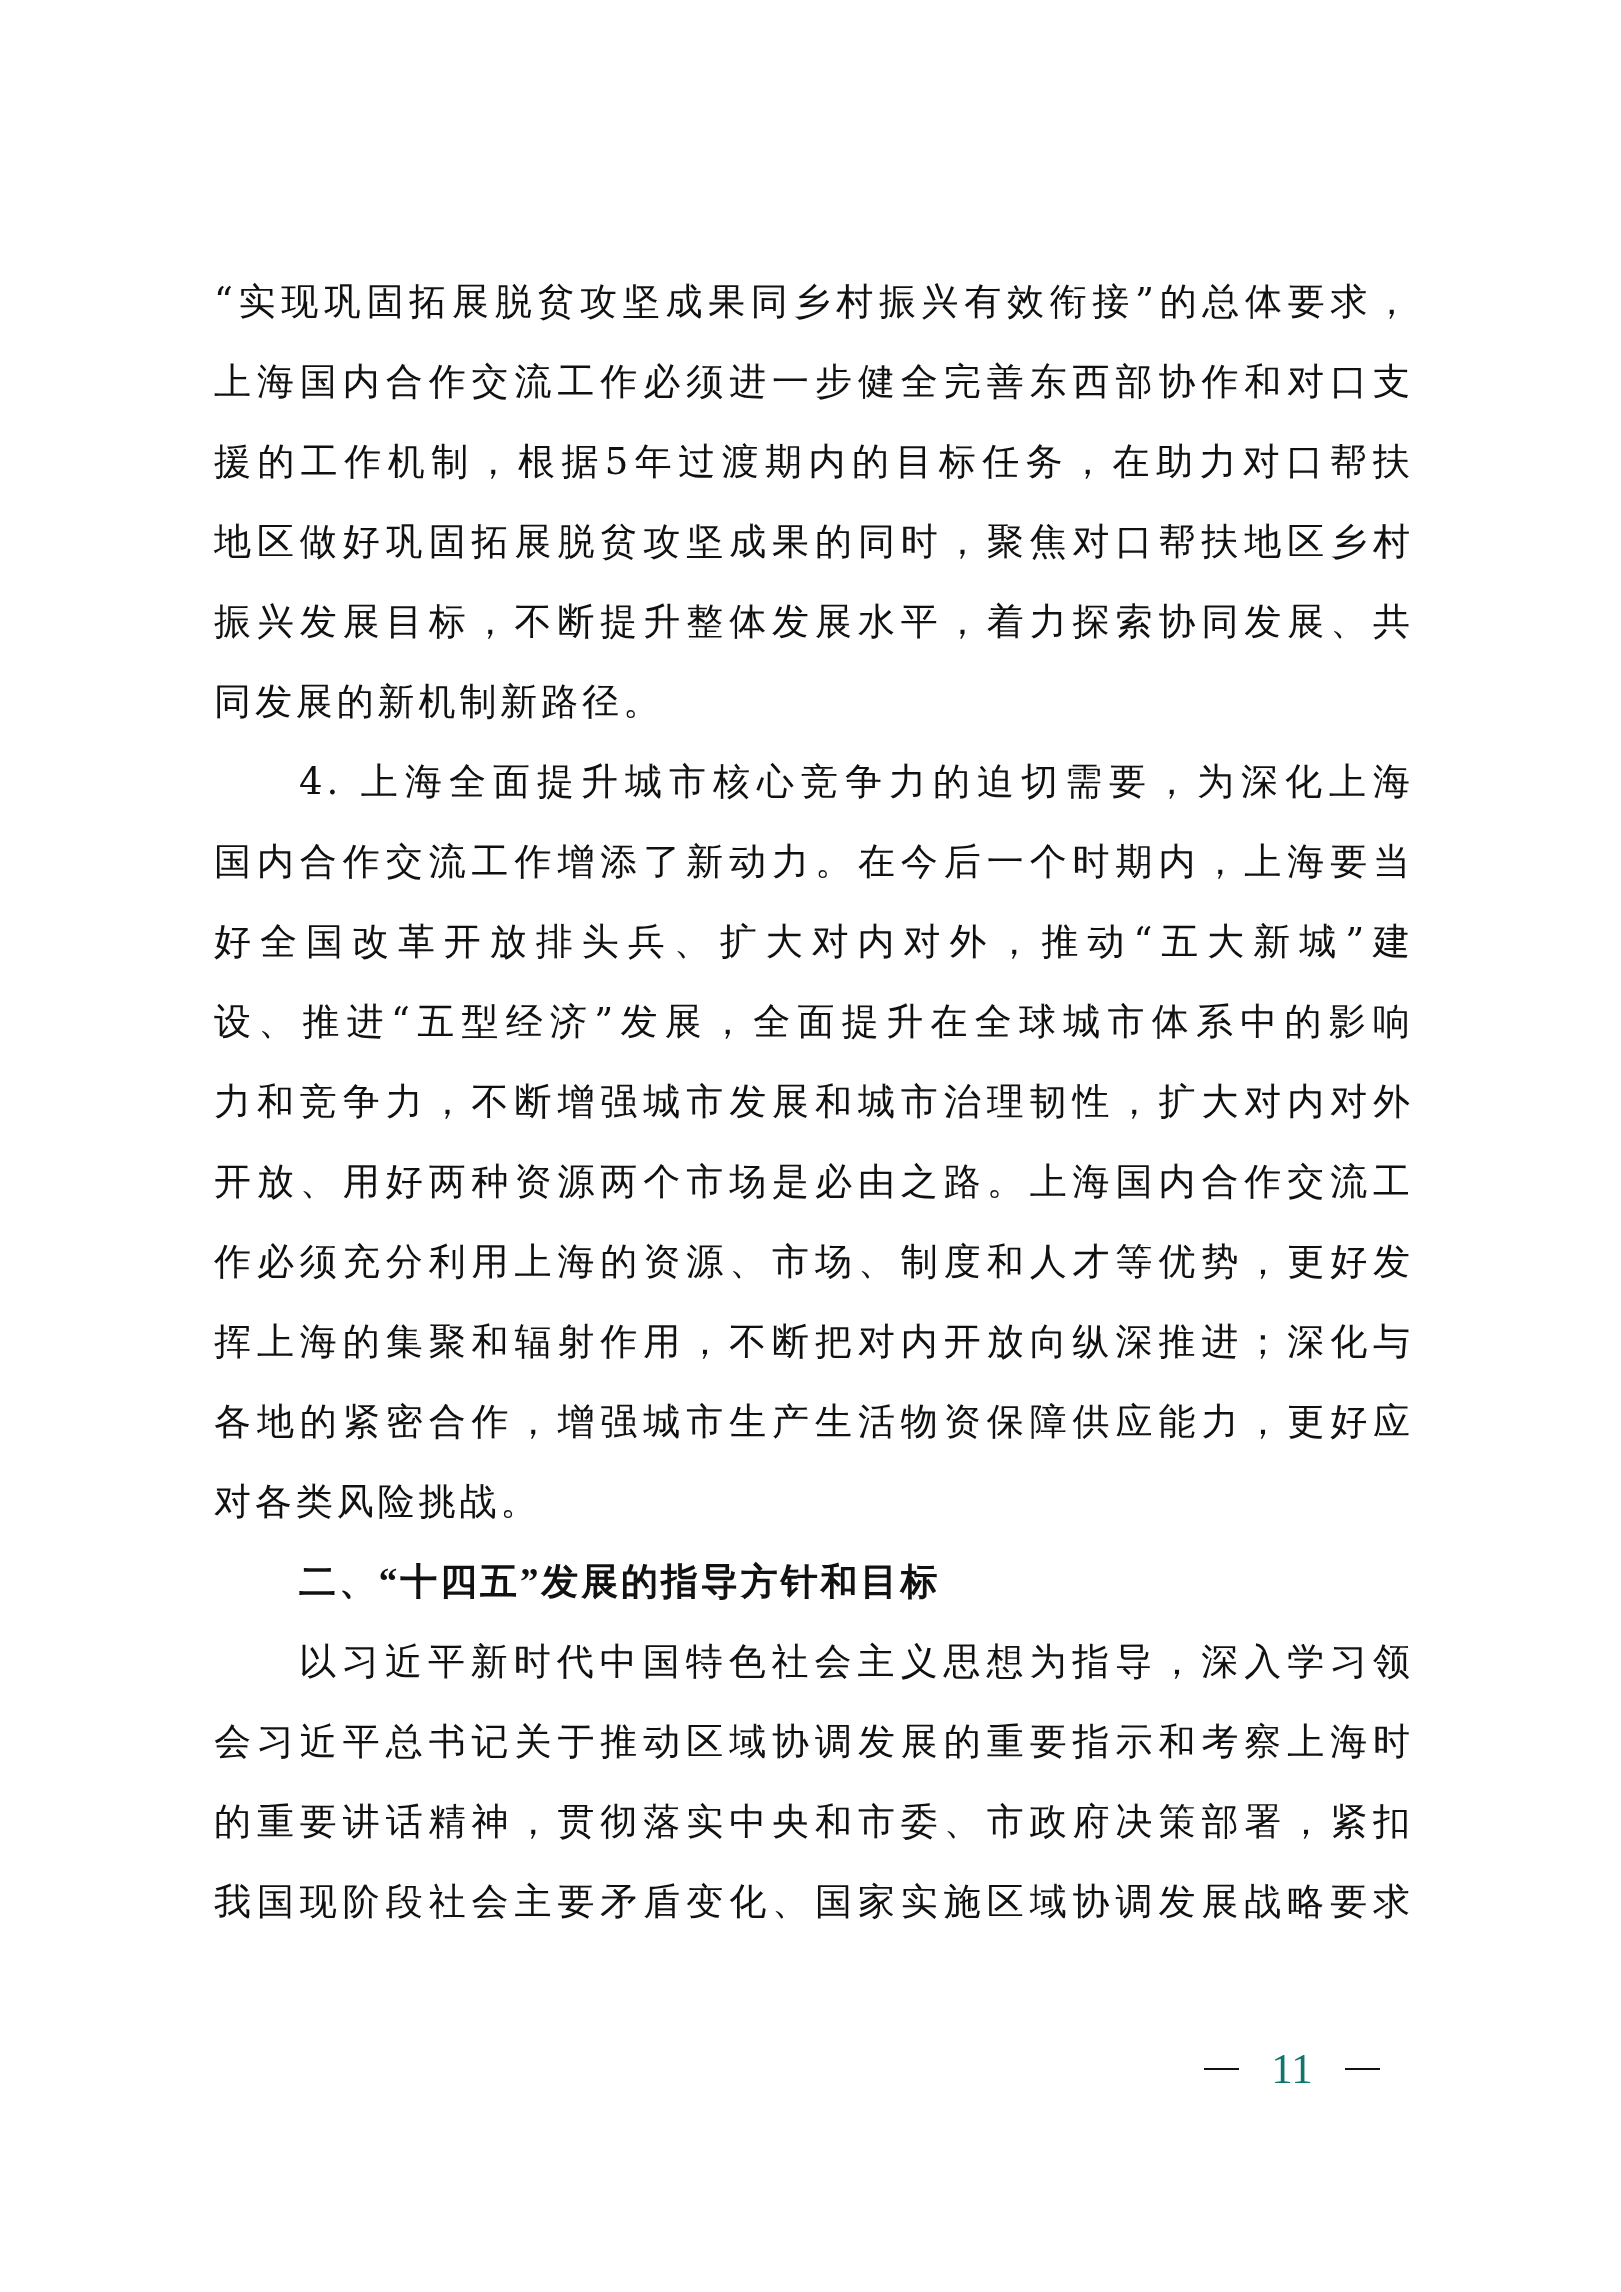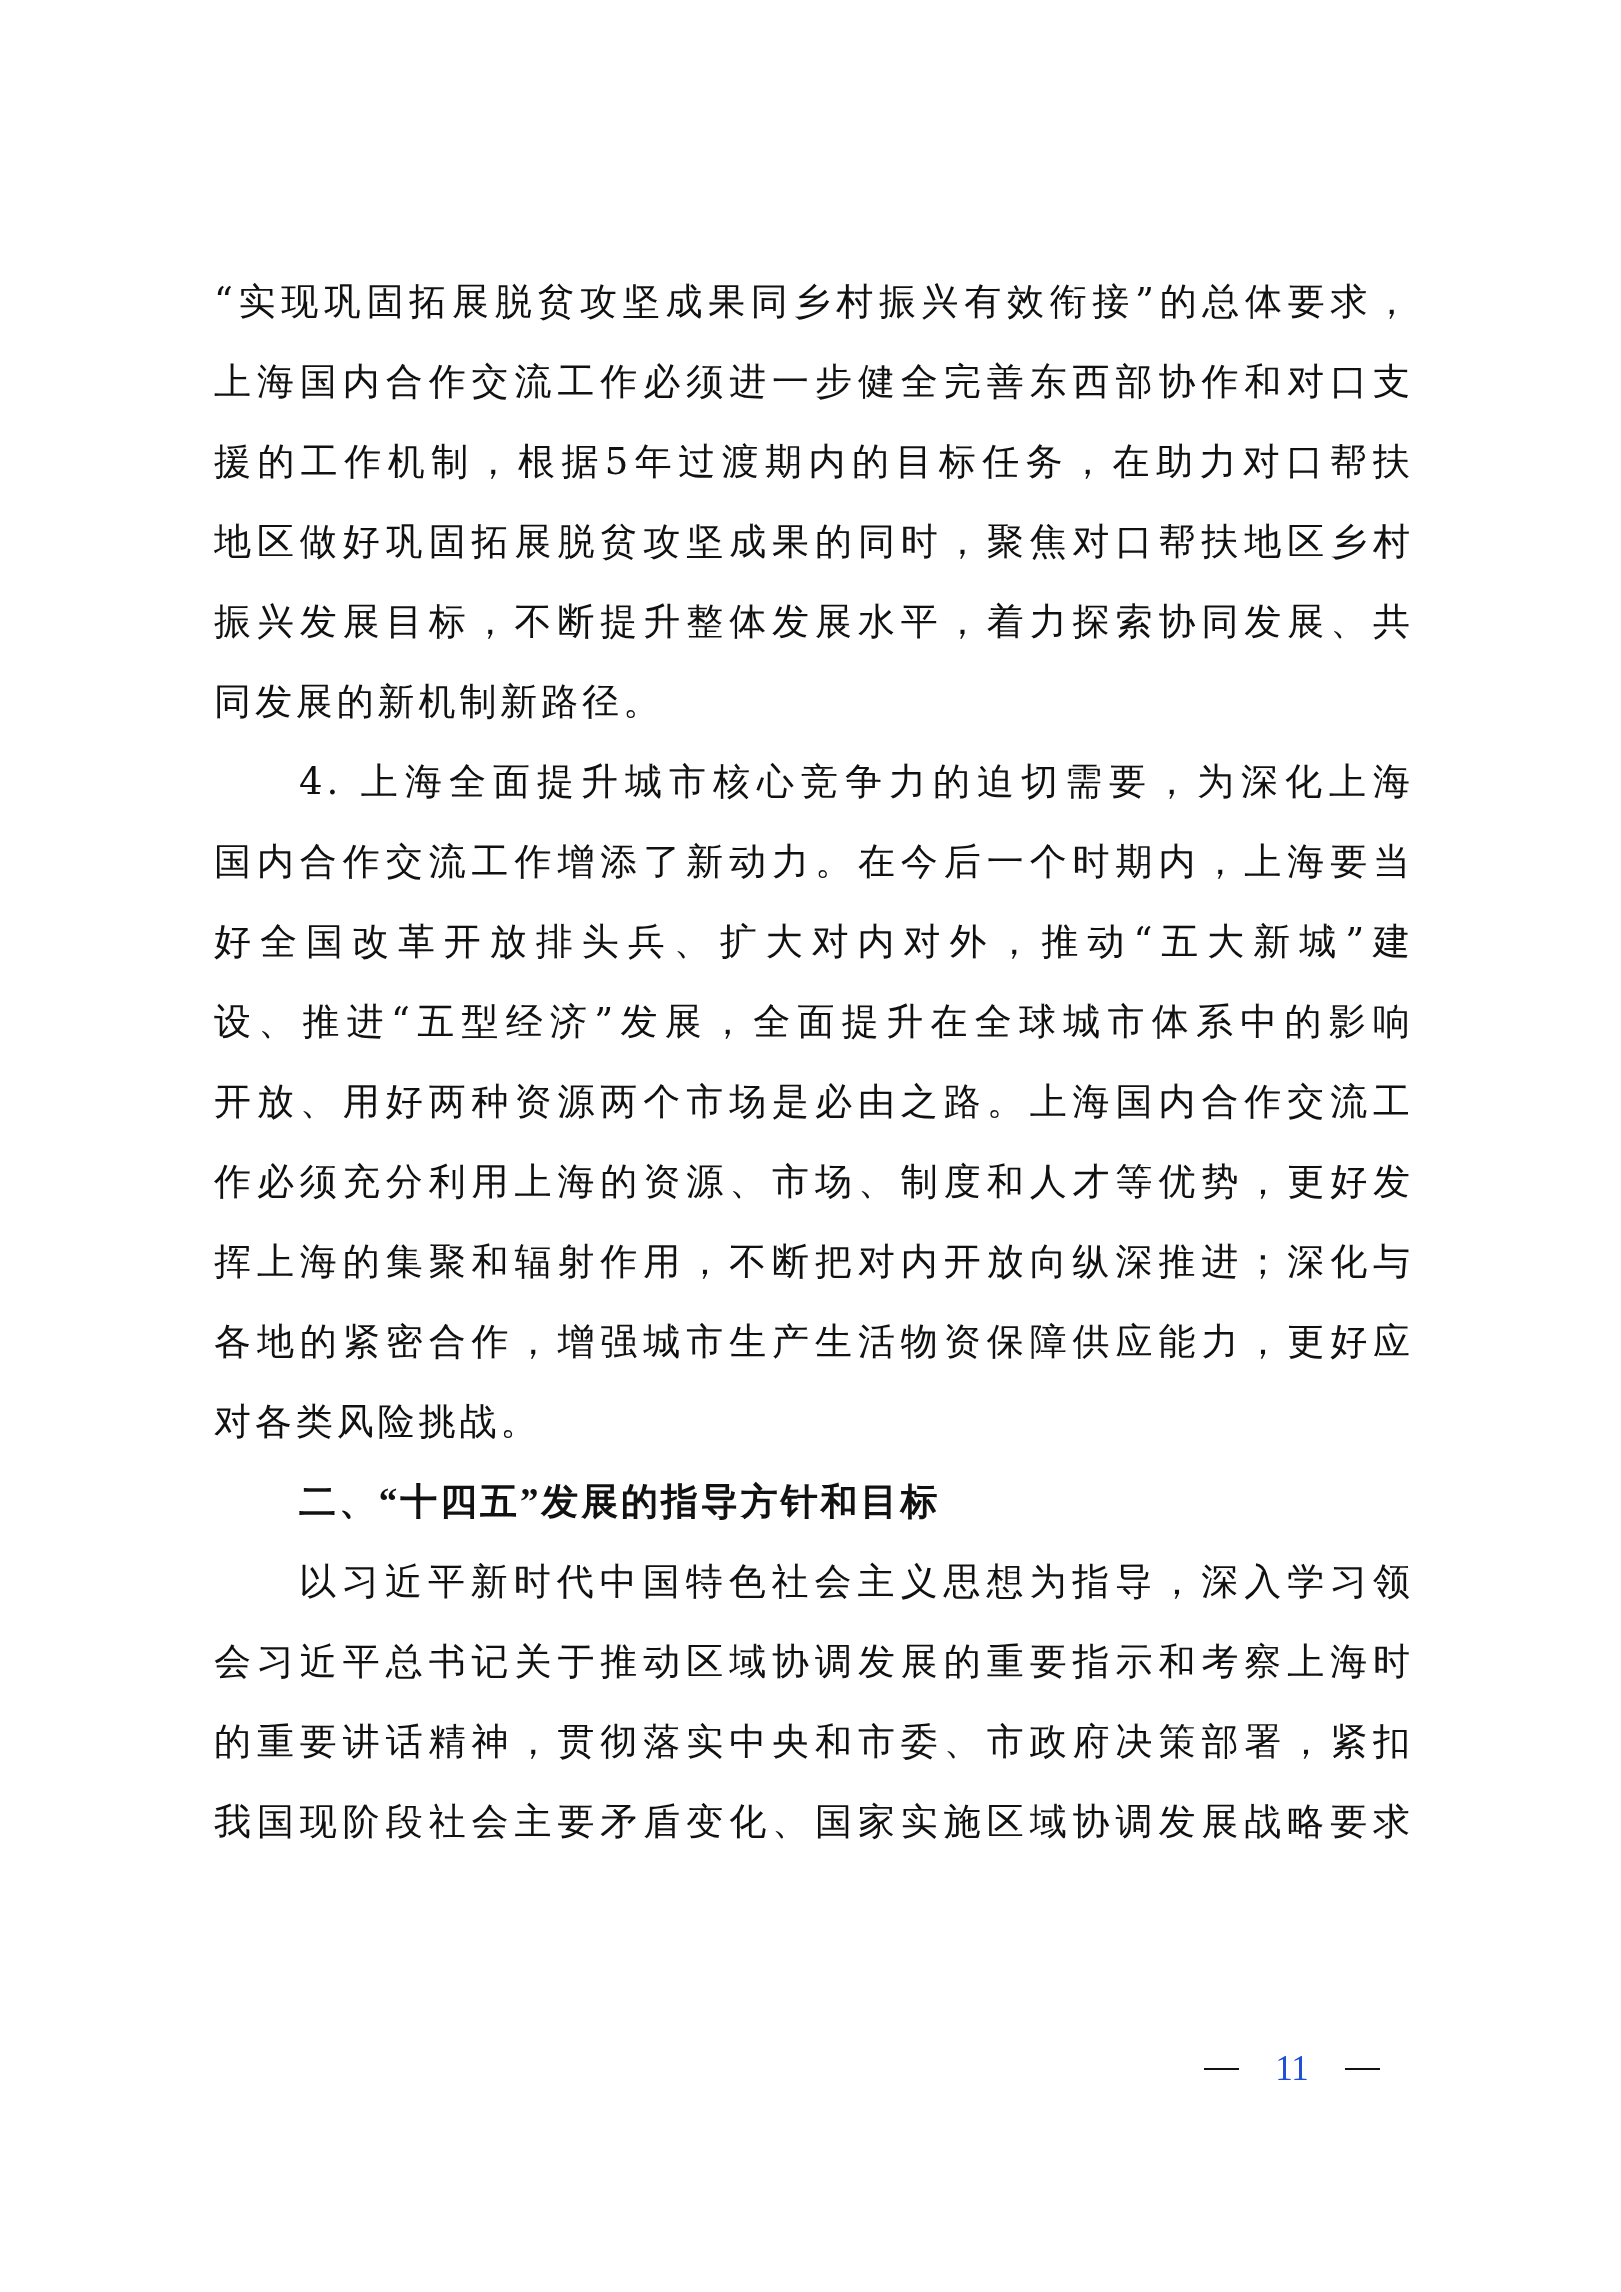--- a/index.html
+++ b/index.html
@@ -58,22 +58,22 @@
   .page-number {
     position: absolute;
     left: 1204px;
     top: 2045px;
     width: 176px;
     height: 47px;
     display: flex;
     align-items: center;
     justify-content: space-between;
     font-family: "Liberation Serif", "DejaVu Serif", serif;
-    font-size: 35px;
-    color: #1d4ed8;
+    font-size: 43px;
+    color: #0f766e;
   }
   .dash {
     display: inline-block;
     width: 35px;
     height: 2px;
     background: #111111;
   }
 </style>
 </head>
 <body>
@@ -88,20 +88,21 @@
       <span class="line">地区做好巩固拓展脱贫攻坚成果的同时，聚焦对口帮扶地区乡村</span>
       <span class="line">振兴发展目标，不断提升整体发展水平，着力探索协同发展、共</span>
       <span class="line last">同发展的新机制新路径。</span>
     </div>
 
     <div>
       <span class="line indent">4. 上海全面提升城市核心竞争力的迫切需要，为深化上海</span>
       <span class="line">国内合作交流工作增添了新动力。在今后一个时期内，上海要当</span>
       <span class="line">好全国改革开放排头兵、扩大对内对外，推动“五大新城”建</span>
       <span class="line">设、推进“五型经济”发展，全面提升在全球城市体系中的影响</span>
+      <span class="line">力和竞争力，不断增强城市发展和城市治理韧性，扩大对内对外</span>
       <span class="line">开放、用好两种资源两个市场是必由之路。上海国内合作交流工</span>
       <span class="line">作必须充分利用上海的资源、市场、制度和人才等优势，更好发</span>
       <span class="line">挥上海的集聚和辐射作用，不断把对内开放向纵深推进；深化与</span>
       <span class="line">各地的紧密合作，增强城市生产生活物资保障供应能力，更好应</span>
       <span class="line last">对各类风险挑战。</span>
     </div>
 
     <h2 class="line indent heading" style="margin:0;font-family:Liberation Serif, serif;">二、“十四五”发展的指导方针和目标</h2>
 
 

